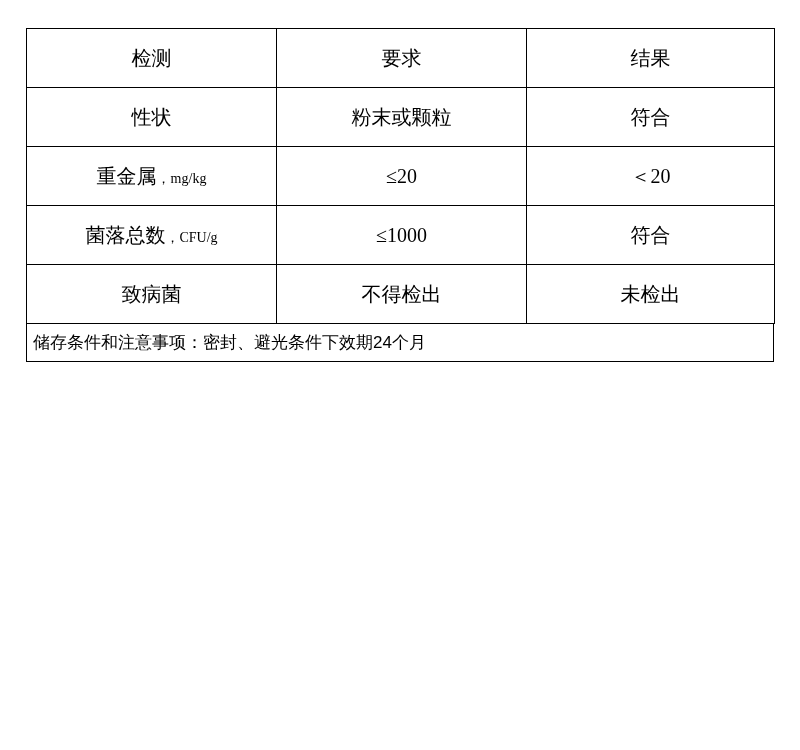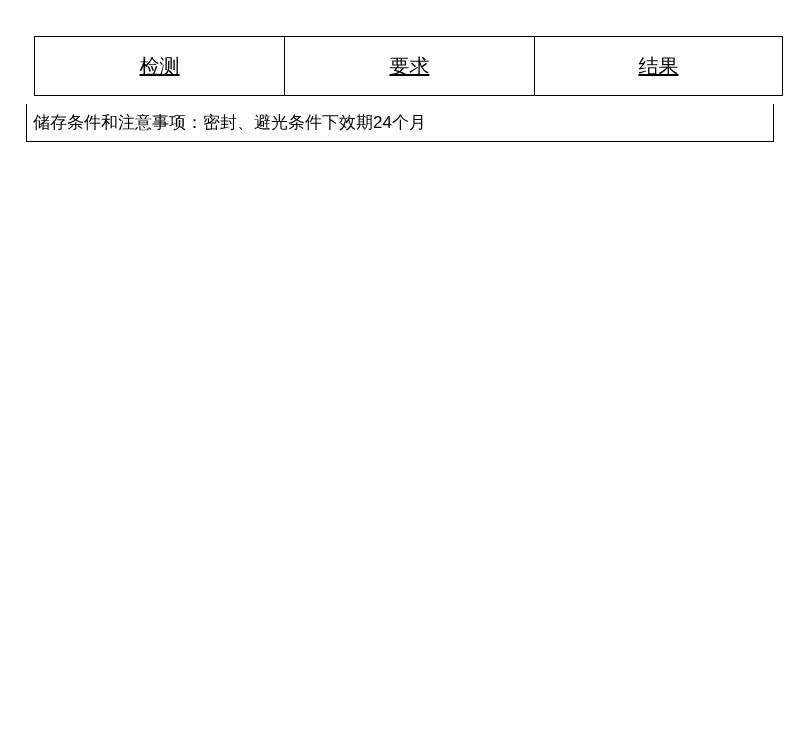--- a/index.html
+++ b/index.html
@@ -18,22 +18,21 @@
     position: relative;
     width: 800px;
     height: 750px;
     box-sizing: border-box;
     padding: 28px 26px 24px 26px;
   }
   table.spec {
     border-collapse: collapse;
     width: 748px;
     table-layout: fixed;
-    margin: 8px;
-    text-decoration: underline;
+    margin: 0;
   }
   table.spec td {
     border: 1.5px solid #000000;
     text-align: center;
     vertical-align: middle;
     height: 54px;
     padding: 2px 4px;
     font-size: 20px;
     line-height: 1.2;
   }
@@ -70,27 +69,47 @@
         <col class="c3">
     </colgroup>
     <tbody>
       <tr>
         <td>检测</td>
         <td>要求</td>
         <td>结果</td>
       </tr>
 
 
+      <tr>
+        <td><span class="cell-main">性状</span><span class="unit"></span></td>
+        <td>粉末或颗粒</td>
+        <td>符合</td>
+      </tr>
 
 
 
 
 
 
 
+      <tr>
+        <td><span class="cell-main">重金属</span><span class="unit">，mg/kg</span></td>
+        <td>≤20</td>
+        <td>＜20</td>
+      </tr>
 
+      <tr>
+        <td><span class="cell-main">菌落总数</span><span class="unit">，CFU/g</span></td>
+        <td>≤1000</td>
+        <td>符合</td>
+      </tr>
 
+      <tr>
+        <td><span class="cell-main">致病菌</span><span class="unit"></span></td>
+        <td>不得检出</td>
+        <td>未检出</td>
+      </tr>
     </tbody>
   </table>
 
   <div class="footnote-wrap">储存条件和注意事项：密封、避光条件下效期24个月</div>
 
 </div>
 
 </body></html>

